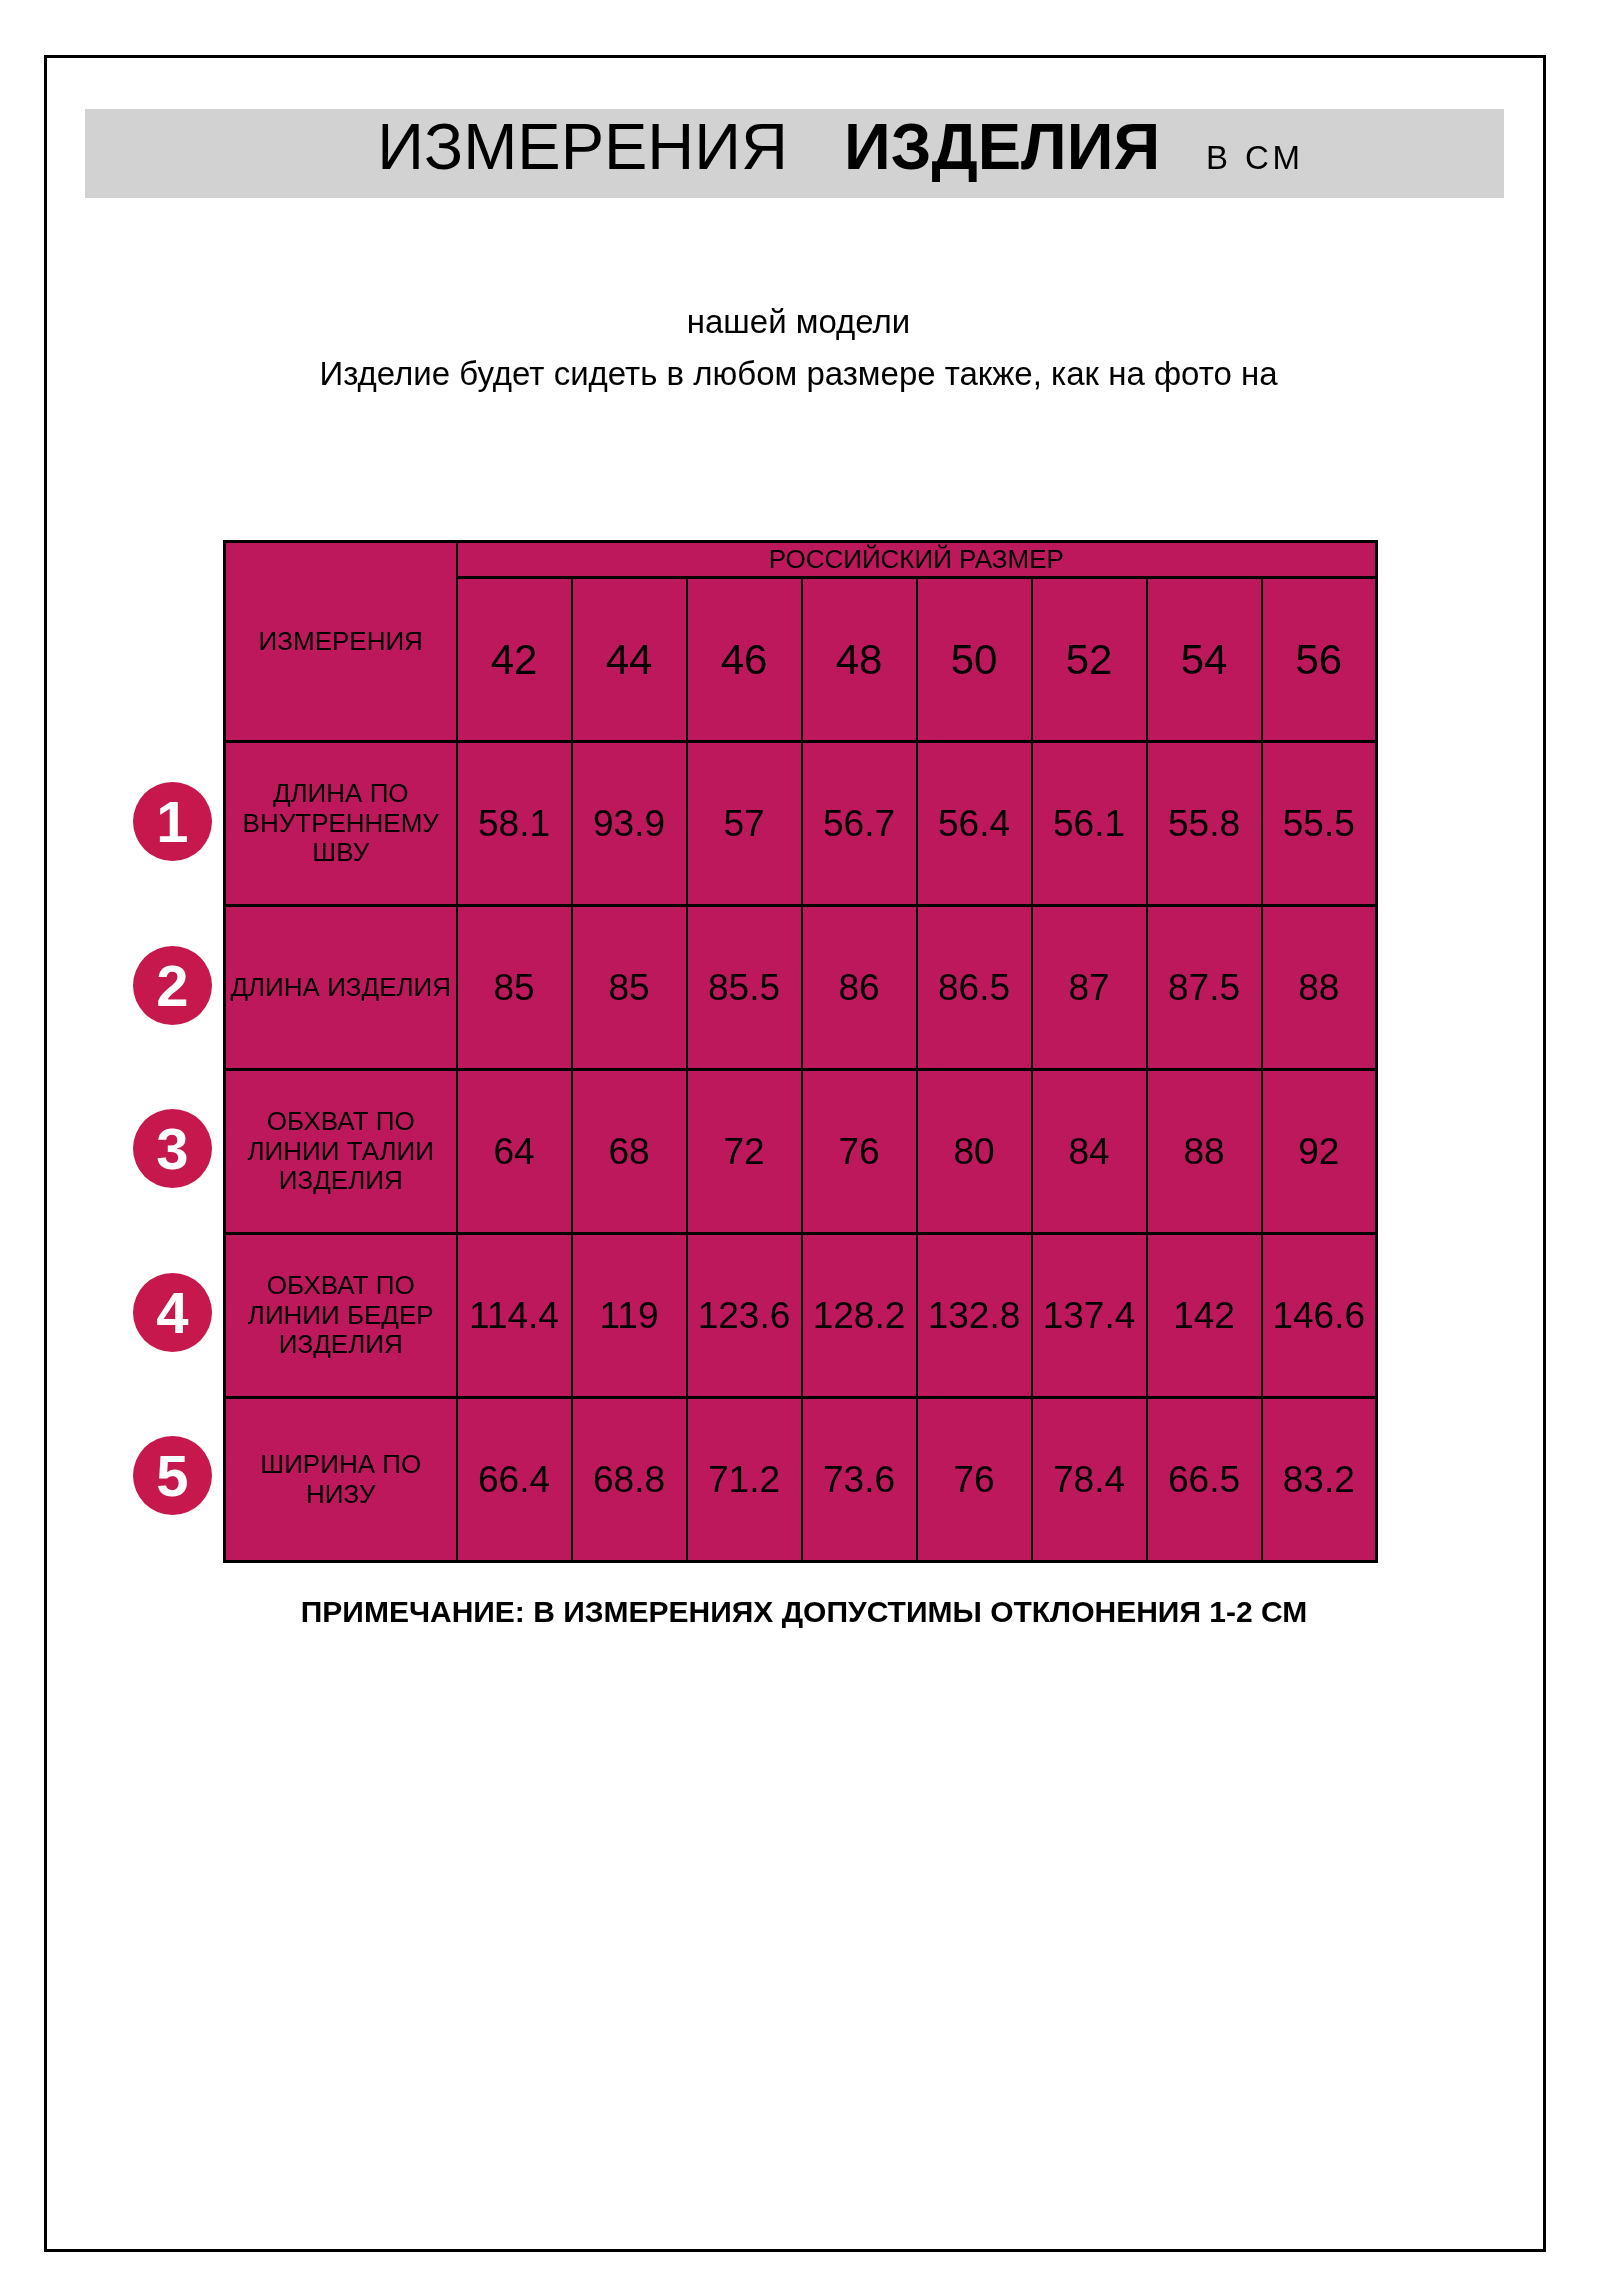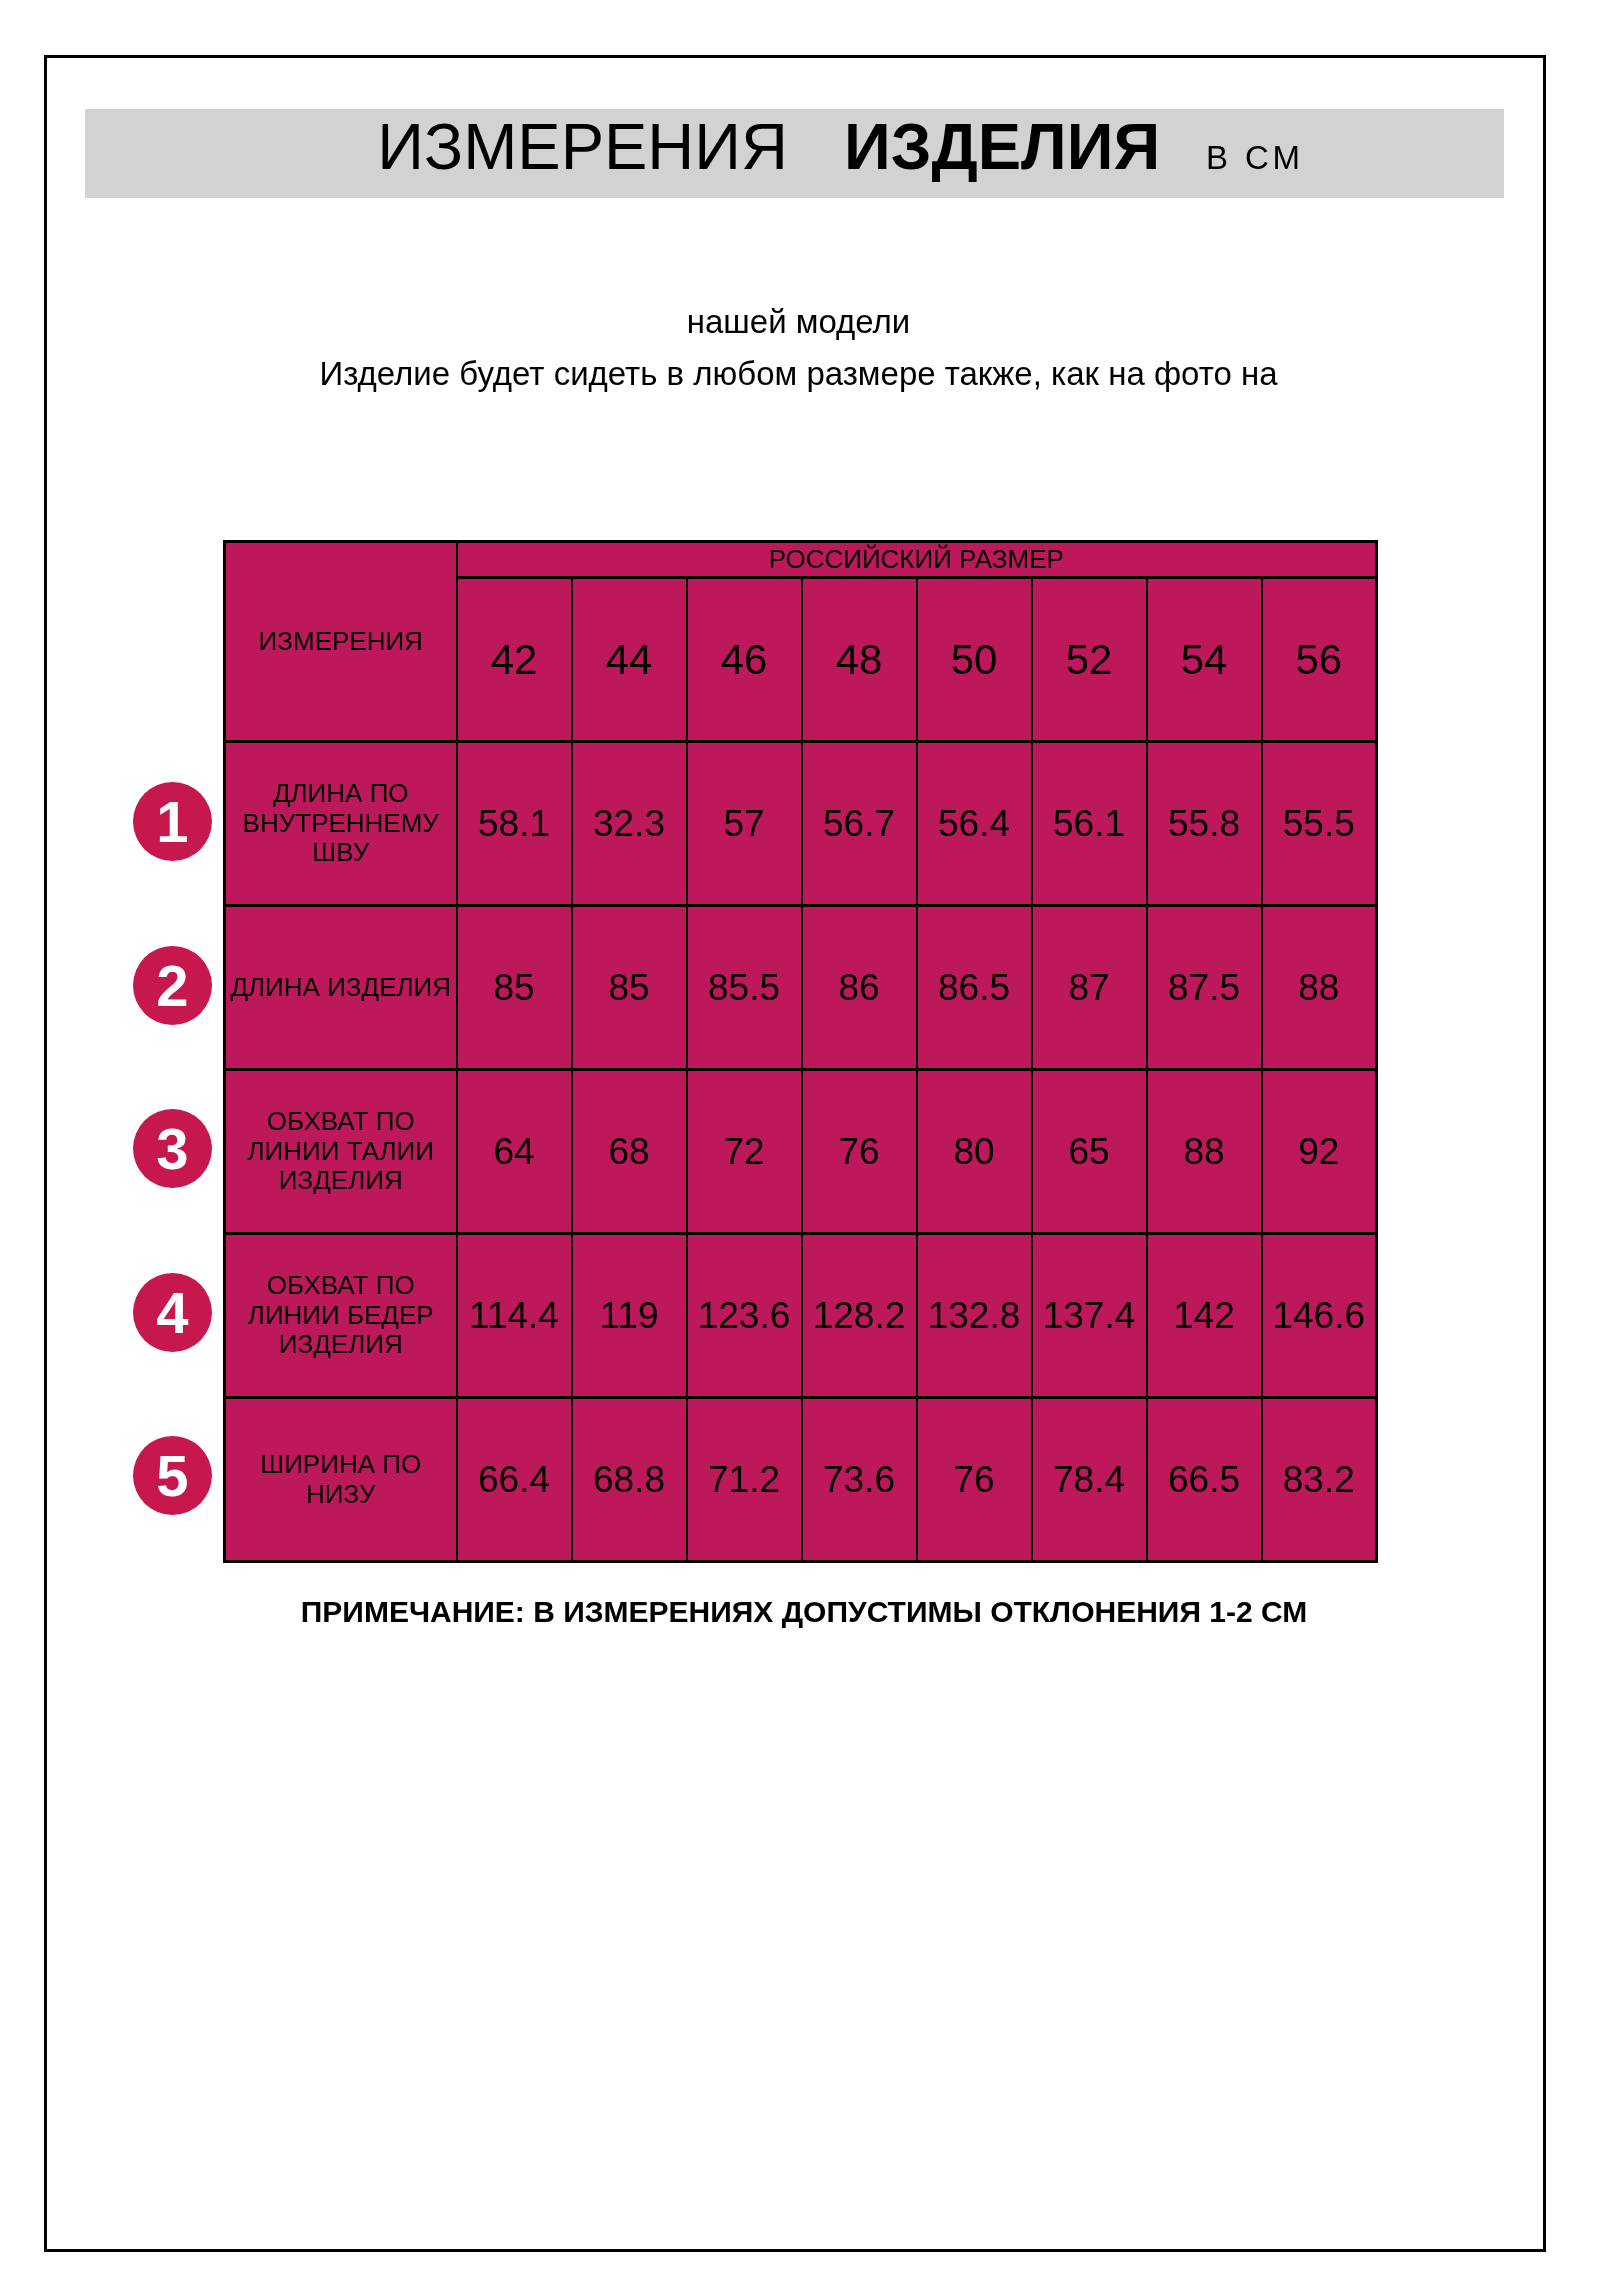--- a/index.html
+++ b/index.html
@@ -145,21 +145,21 @@
         <td class="size-cell">46</td>
         <td class="size-cell">48</td>
         <td class="size-cell">50</td>
         <td class="size-cell">52</td>
         <td class="size-cell">54</td>
         <td class="size-cell">56</td>
       </tr>
       <tr class="data-row">
         <td class="row-label-cell">ДЛИНА ПО ВНУТРЕННЕМУ ШВУ</td>
         <td class="value-cell">58.1</td>
-        <td class="value-cell">32.3</td>
+        <td class="value-cell">93.9</td>
         <td class="value-cell">57</td>
         <td class="value-cell">56.7</td>
         <td class="value-cell">56.4</td>
         <td class="value-cell">56.1</td>
         <td class="value-cell">55.8</td>
         <td class="value-cell">55.5</td>
       </tr>
       <tr class="data-row">
         <td class="row-label-cell">ДЛИНА ИЗДЕЛИЯ</td>
         <td class="value-cell">85</td>
@@ -171,21 +171,21 @@
         <td class="value-cell">87.5</td>
         <td class="value-cell">88</td>
       </tr>
       <tr class="data-row">
         <td class="row-label-cell">ОБХВАТ ПО ЛИНИИ ТАЛИИ ИЗДЕЛИЯ</td>
         <td class="value-cell">64</td>
         <td class="value-cell">68</td>
         <td class="value-cell">72</td>
         <td class="value-cell">76</td>
         <td class="value-cell">80</td>
-        <td class="value-cell">65</td>
+        <td class="value-cell">84</td>
         <td class="value-cell">88</td>
         <td class="value-cell">92</td>
       </tr>
       <tr class="data-row">
         <td class="row-label-cell">ОБХВАТ ПО ЛИНИИ БЕДЕР ИЗДЕЛИЯ</td>
         <td class="value-cell">114.4</td>
         <td class="value-cell">119</td>
         <td class="value-cell">123.6</td>
         <td class="value-cell">128.2</td>
         <td class="value-cell">132.8</td>

